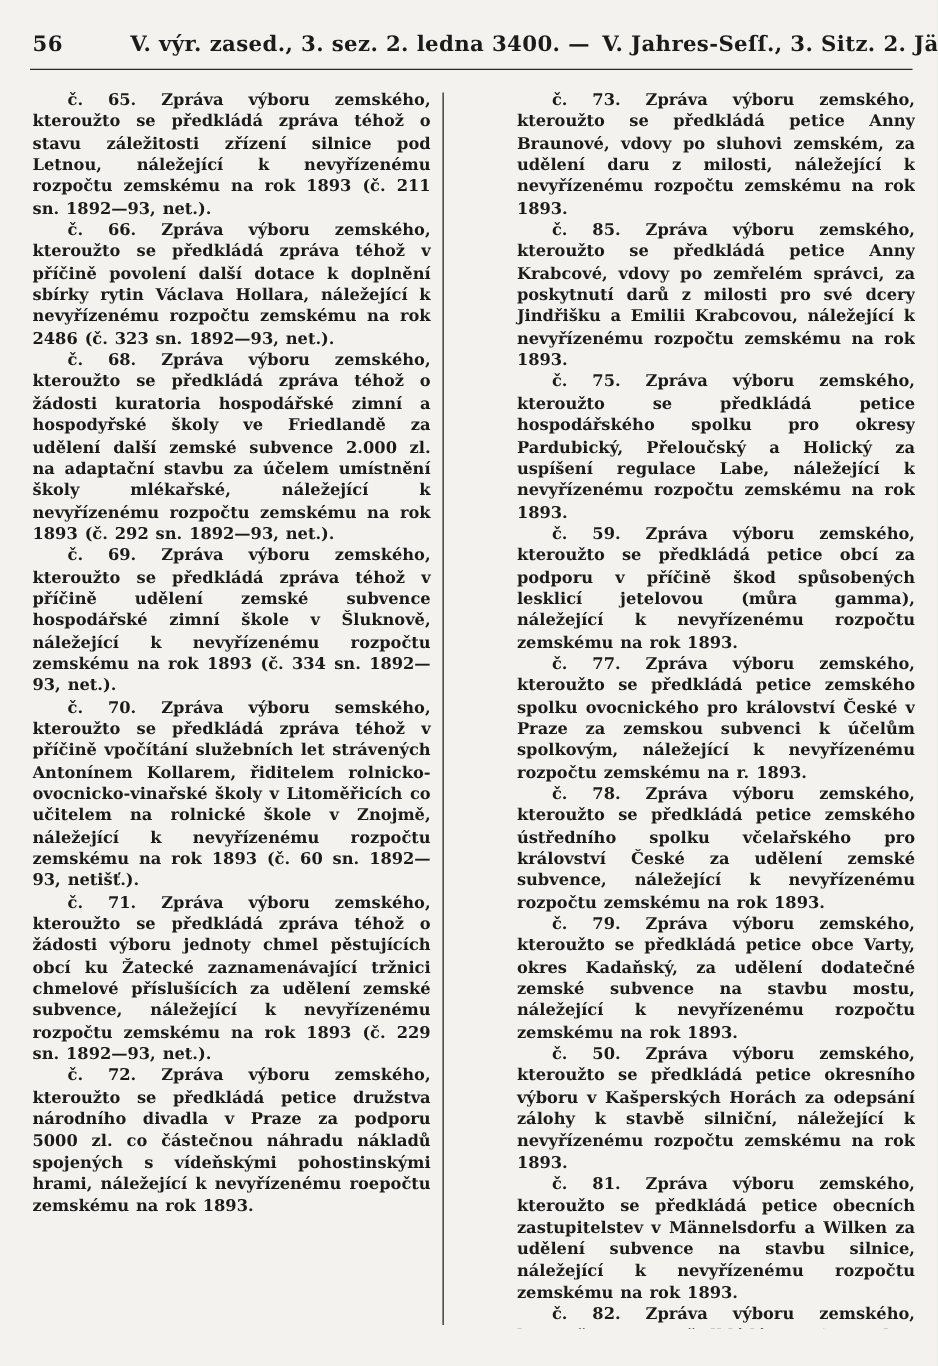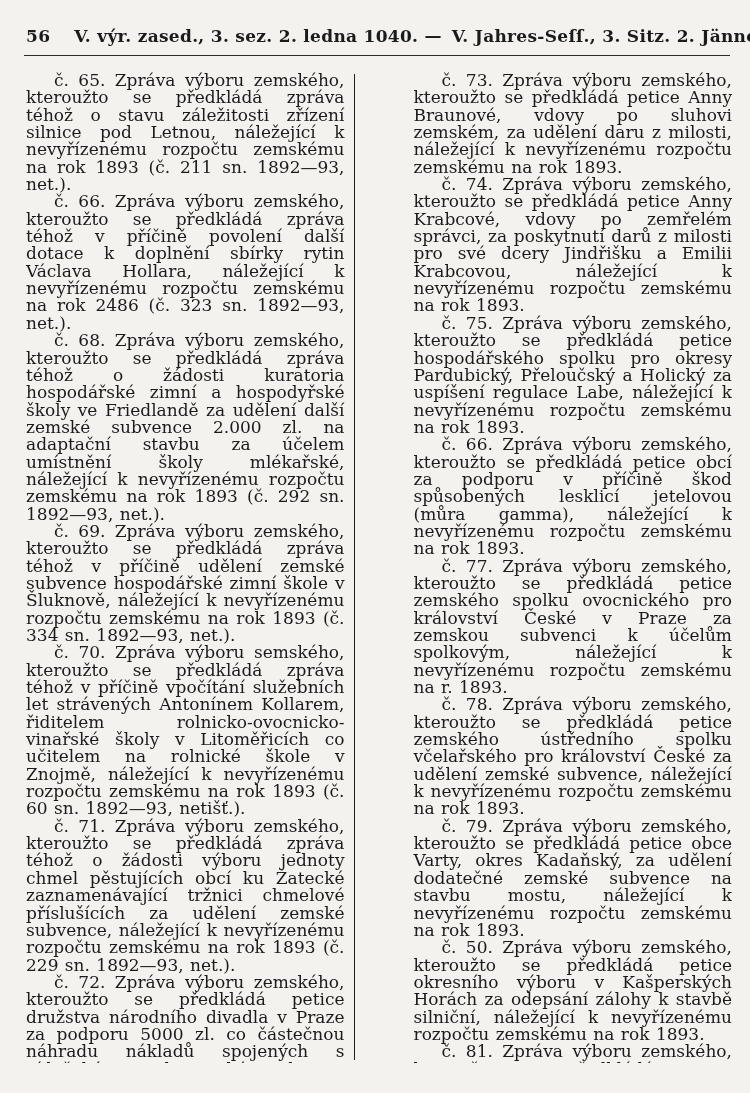--- a/index.html
+++ b/index.html
@@ -25,21 +25,21 @@
     left: 26px;
     right: 22px;
     display: flex;
     align-items: baseline;
     font-size: 17px;
     font-weight: bold;
     letter-spacing: 0.3px;
     white-space: nowrap;
   }
   .page-number {
-    margin-right: 24px;
+    margin-right: 54px;
   }
   .citation-cs {
     margin-right: 10px;
   }
   .citation-de {
     font-weight: bold;
   }
   .header-rule {
     position: absolute;
     top: 55px;
@@ -65,33 +65,34 @@
   .column-divider {
     width: 0;
     border-left: 1.8px solid #1f1f1f;
     margin-top: 2px;
     height: 986px;
   }
   .column p {
     margin: 0;
     text-indent: 28px;
     text-align: justify;
-    font-size: 17px;
+    font-size: 13px;
     line-height: 17.35px;
     word-spacing: 1px;
+    font-weight: bold;
   }
 </style>
 </head>
 <body>
 
 <div class="page">
 
   <div class="header">
     <span class="page-number">56</span>
-    <span class="citation-cs">V. výr. zased., 3. sez. 2. ledna 1040. —</span>
+    <span class="citation-cs">V. výr. zased., 3. sez. 2. ledna 3400. —</span>
     <span class="citation-de">V. Jahres-Seſſ., 3. Sitz. 2. Jänner 1894.</span>
   </div>
 
   <div class="header-rule"></div>
 
   <div class="columns">
 
     <div class="column left">
       <p>č. 65. Zpráva výboru zemského, kteroužto se předkládá zpráva téhož o stavu záležitosti zřízení silnice pod Letnou, náležející k nevyřízenému rozpočtu zemskému na rok 1893 (č. 211 sn. 1892—93, net.).</p>
       <p>č. 66. Zpráva výboru zemského, kteroužto se předkládá zpráva téhož v příčině povolení další dotace k doplnění sbírky rytin Václava Hollara, náležející k nevyřízenému rozpočtu zemskému na rok 2486 (č. 323 sn. 1892—93, net.).</p>
@@ -99,23 +100,23 @@
       <p>č. 69. Zpráva výboru zemského, kteroužto se předkládá zpráva téhož v příčině udělení zemské subvence hospodářské zimní škole v Šluknově, náležející k nevyřízenému rozpočtu zemskému na rok 1893 (č. 334 sn. 1892—93, net.).</p>
       <p>č. 70. Zpráva výboru semského, kteroužto se předkládá zpráva téhož v příčině vpočítání služebních let strávených Antonínem Kollarem, řiditelem rolnicko-ovocnicko-vinařské školy v Litoměřicích co učitelem na rolnické škole v Znojmě, náležející k nevyřízenému rozpočtu zemskému na rok 1893 (č. 60 sn. 1892—93, netišť.).</p>
       <p>č. 71. Zpráva výboru zemského, kteroužto se předkládá zpráva téhož o žádosti výboru jednoty chmel pěstujících obcí ku Žatecké zaznamenávající tržnici chmelové příslušících za udělení zemské subvence, náležející k nevyřízenému rozpočtu zemskému na rok 1893 (č. 229 sn. 1892—93, net.).</p>
       <p>č. 72. Zpráva výboru zemského, kteroužto se předkládá petice družstva národního divadla v Praze za podporu 5000 zl. co částečnou náhradu nákladů spojených s vídeňskými pohostinskými hrami, náležející k nevyřízenému roepočtu zemskému na rok 1893.</p>
     </div>
 
     <div class="column-divider"></div>
 
     <div class="column right">
       <p>č. 73. Zpráva výboru zemského, kteroužto se předkládá petice Anny Braunové, vdovy po sluhovi zemském, za udělení daru z milosti, náležející k nevyřízenému rozpočtu zemskému na rok 1893.</p>
-      <p>č. 74. Zpráva výboru zemského, kteroužto se předkládá petice Anny Krabcové, vdovy po zemřelém správci, za poskytnutí darů z milosti pro své dcery Jindřišku a Emilii Krabcovou, náležející k nevyřízenému rozpočtu zemskému na rok 1893.</p>
+      <p>č. 85. Zpráva výboru zemského, kteroužto se předkládá petice Anny Krabcové, vdovy po zemřelém správci, za poskytnutí darů z milosti pro své dcery Jindřišku a Emilii Krabcovou, náležející k nevyřízenému rozpočtu zemskému na rok 1893.</p>
       <p>č. 75. Zpráva výboru zemského, kteroužto se předkládá petice hospodářského spolku pro okresy Pardubický, Přeloučský a Holický za uspíšení regulace Labe, náležející k nevyřízenému rozpočtu zemskému na rok 1893.</p>
-      <p>č. 66. Zpráva výboru zemského, kteroužto se předkládá petice obcí za podporu v příčině škod spůsobených lesklicí jetelovou (můra gamma), náležející k nevyřízenému rozpočtu zemskému na rok 1893.</p>
+      <p>č. 59. Zpráva výboru zemského, kteroužto se předkládá petice obcí za podporu v příčině škod spůsobených lesklicí jetelovou (můra gamma), náležející k nevyřízenému rozpočtu zemskému na rok 1893.</p>
       <p>č. 77. Zpráva výboru zemského, kteroužto se předkládá petice zemského spolku ovocnického pro království České v Praze za zemskou subvenci k účelům spolkovým, náležející k nevyřízenému rozpočtu zemskému na r. 1893.</p>
       <p>č. 78. Zpráva výboru zemského, kteroužto se předkládá petice zemského ústředního spolku včelařského pro království České za udělení zemské subvence, náležející k nevyřízenému rozpočtu zemskému na rok 1893.</p>
       <p>č. 79. Zpráva výboru zemského, kteroužto se předkládá petice obce Varty, okres Kadaňský, za udělení dodatečné zemské subvence na stavbu mostu, náležející k nevyřízenému rozpočtu zemskému na rok 1893.</p>
       <p>č. 50. Zpráva výboru zemského, kteroužto se předkládá petice okresního výboru v Kašperských Horách za odepsání zálohy k stavbě silniční, náležející k nevyřízenému rozpočtu zemskému na rok 1893.</p>
       <p>č. 81. Zpráva výboru zemského, kteroužto se předkládá petice obecních zastupitelstev v Männelsdorfu a Wilken za udělení subvence na stavbu silnice, náležející k nevyřízenému rozpočtu zemskému na rok 1893.</p>
       <p>č. 82. Zpráva výboru zemského, kteroužto se předkládá petice obce Bilinské</p>
     </div>
 
   </div>
 

